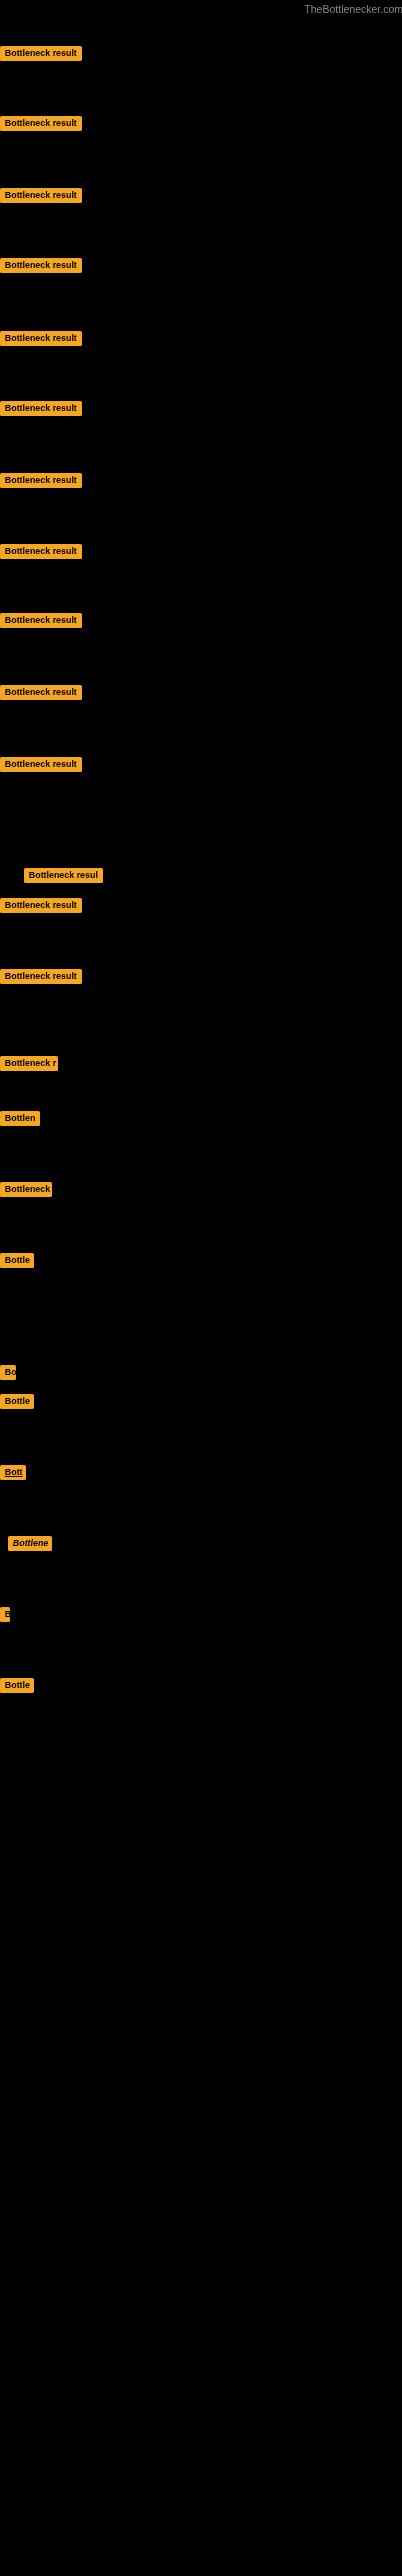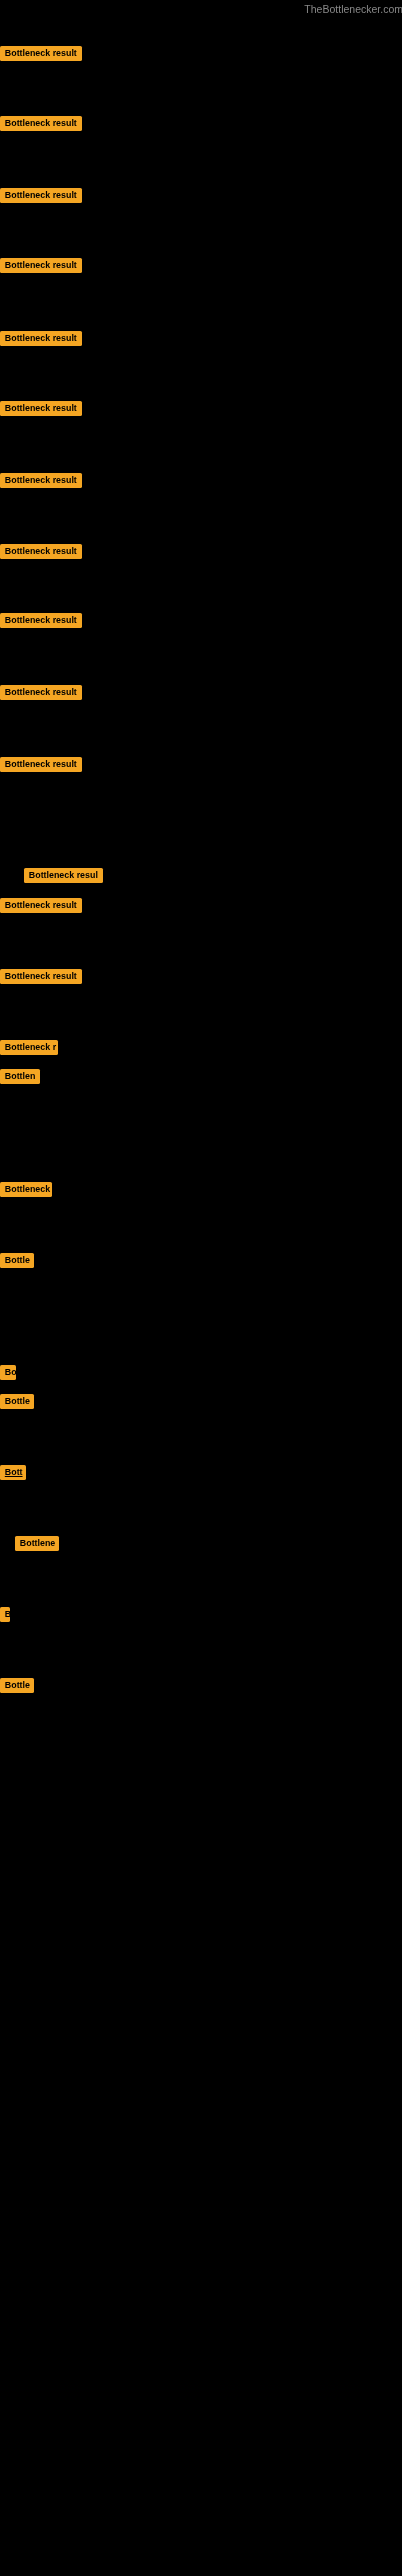--- a/index.html
+++ b/index.html
@@ -57,24 +57,24 @@
     <div class="result-item" style="top: 331px; left: 0px;"><span class="bottleneck-badge" style="max-width: 89px;">Bottleneck result</span></div>
     <div class="result-item" style="top: 401px; left: 0px;"><span class="bottleneck-badge" style="max-width: 89px;">Bottleneck result</span></div>
     <div class="result-item" style="top: 473px; left: 0px;"><span class="bottleneck-badge" style="max-width: 89px;">Bottleneck result</span></div>
     <div class="result-item" style="top: 544px; left: 0px;"><span class="bottleneck-badge" style="max-width: 88px;">Bottleneck result</span></div>
     <div class="result-item" style="top: 613px; left: 0px;"><span class="bottleneck-badge" style="max-width: 85px;">Bottleneck result</span></div>
     <div class="result-item" style="top: 685px; left: 0px;"><span class="bottleneck-badge" style="max-width: 85px;">Bottleneck result</span></div>
     <div class="result-item" style="top: 757px; left: 0px;"><span class="bottleneck-badge" style="max-width: 89px;">Bottleneck result</span></div>
     <div class="result-item" style="top: 868px; left: 0px; margin-left: 24px;"><span class="bottleneck-badge" style="max-width: 79px;">Bottleneck resul</span></div>
     <div class="result-item" style="top: 898px; left: 0px;"><span class="bottleneck-badge" style="max-width: 83px;">Bottleneck result</span></div>
     <div class="result-item" style="top: 969px; left: 0px;"><span class="bottleneck-badge" style="max-width: 83px;">Bottleneck result</span></div>
-    <div class="result-item" style="top: 1040px; left: 0px;"><span class="bottleneck-badge" style="max-width: 58px;">Bottleneck r</span></div>
-    <div class="result-item" style="top: 1069px; left: 0px;"><span class="bottleneck-badge" style="max-width: 40px;">Bottlen</span></div>
+    <div class="result-item" style="top: 1040px; left: 0px;"><span class="bottleneck-badge" style="max-width: 58px; margin-top: 16px;">Bottleneck r</span></div>
+    <div class="result-item" style="top: 1111px; left: 0px;"><span class="bottleneck-badge" style="max-width: 40px;">Bottlen</span></div>
     <div class="result-item" style="top: 1182px; left: 0px;"><span class="bottleneck-badge" style="max-width: 52px;">Bottleneck</span></div>
     <div class="result-item" style="top: 1253px; left: 0px;"><span class="bottleneck-badge" style="max-width: 34px;">Bottle</span></div>
     <div class="result-item" style="top: 1323px; left: 0px; margin-top: 42px;"><span class="bottleneck-badge" style="max-width: 16px;">Bo</span></div>
     <div class="result-item" style="top: 1394px; left: 0px;"><span class="bottleneck-badge" style="max-width: 34px;">Bottle</span></div>
     <div class="result-item" style="top: 1465px; left: 0px;"><span class="bottleneck-badge" style="max-width: 26px; text-decoration: underline;">Bott</span></div>
-    <div class="result-item" style="top: 1536px; left: 15px;"><span class="bottleneck-badge" style="max-width: 44px;">Bottlene</span></div>
+    <div class="result-item" style="top: 1536px; left: 8px; font-style: italic;"><span class="bottleneck-badge" style="max-width: 44px;">Bottlene</span></div>
     <div class="result-item" style="top: 1607px; left: 0px;"><span class="bottleneck-badge" style="max-width: 9.7px;">B</span></div>
     <div class="result-item" style="top: 1678px; left: 0px;"><span class="bottleneck-badge" style="max-width: 34px;">Bottle</span></div>
   </div>
 
 
 </body></html>

